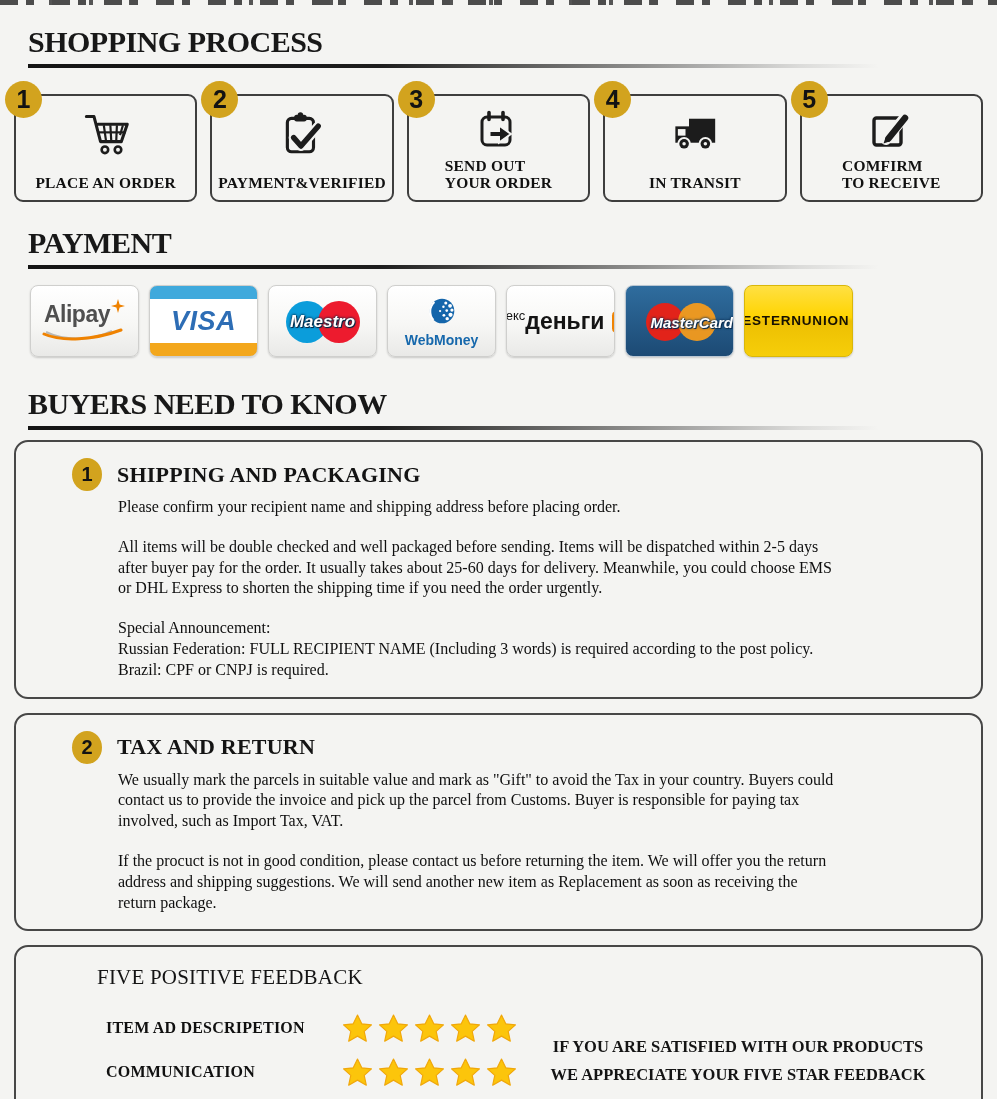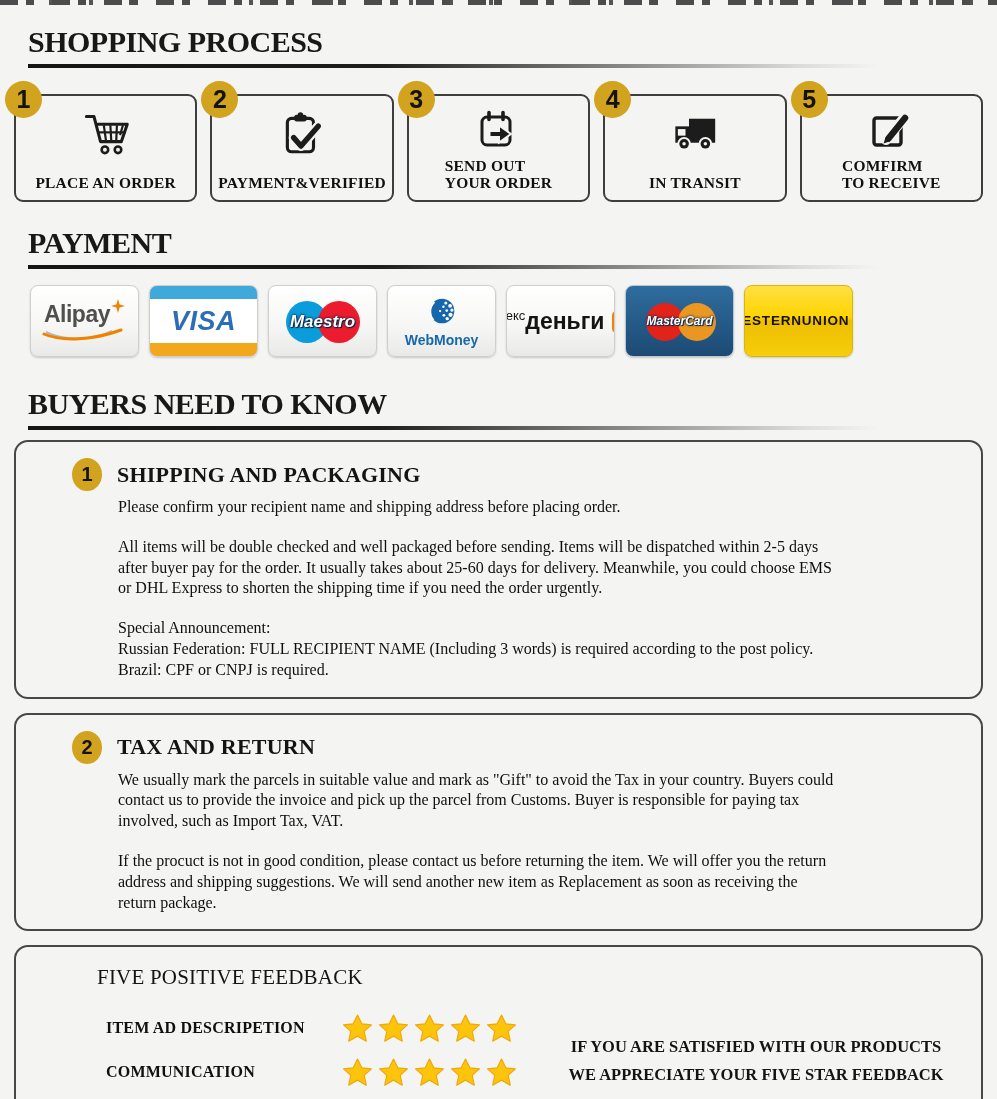--- a/index.html
+++ b/index.html
@@ -68,22 +68,22 @@
   .maestro-wrap,.mc-wrap{ position:relative; width:100%; height:100%; }
   .circ{ position:absolute; border-radius:50%; }
   .maestro-blue{ width:42px; height:42px; background:#0b9ddb; left:17px; top:15px; }
   .maestro-red{ width:42px; height:42px; background:#ed1b2e; left:49px; top:15px; }
   .maestro-label{ position:absolute; width:100%; text-align:center; top:26px;
     font-style:italic; font-weight:bold; font-size:17px; color:#fff;
     text-shadow:0 0 3px #0a2a47,0 0 2px #0a2a47,1px 1px 0 #0a2a47; }
   .mc-card{ background:linear-gradient(180deg,#2f6d9e,#1c4a74); border-color:#b9c6d2; }
   .mc-red{ width:38px; height:38px; background:#e2231a; left:20px; top:17px; }
   .mc-orange{ width:38px; height:38px; background:#f49b1c; left:52px; top:17px; opacity:.95; }
-  .mc-label{ position:absolute; width:100%; text-align:center; top:28px;
-    font-style:italic; font-weight:bold; font-size:12px; color:#fff;
+  .mc-label{ position:absolute; width:100%; text-align:right; top:28px;
+    font-style:italic; font-weight:bold; font-size:15px; color:#fff;
     text-shadow:0 0 3px #0c2f52,0 0 2px #0c2f52,1px 1px 0 #0c2f52; }
   .wm-label{ font-weight:bold; font-size:14px; color:#1668ac; margin-top:2px; }
   .yd-wrap{ display:flex; align-items:center; gap:7px; }
   .yd-col{ display:flex; flex-direction:row; line-height:1; }
   .yd-top{ font-size:13px; color:#141414; }
   .yd-top::first-letter{ color:#e02222; }
   .yd-bottom{ font-size:23px; font-weight:bold; color:#141414; margin-top:1px; }
   .wu-card{ background:linear-gradient(180deg,#ffe043 0%,#ffd400 45%,#edbf02 50%,#f6ce09 100%); border-color:#d9b70a; }
   .wu-wrap{ display:flex; align-items:center; gap:4px; }
   .wu-col{ display:flex; flex-direction:row; line-height:1.05; }
@@ -109,21 +109,21 @@
   
   .fb-panel{ margin:14px 14px 0 14px; border:2px solid #474747; border-radius:14px;
     padding:18px 26px 20px 26px; position:relative; }
   .fb-title{ font-size:21px; font-weight:normal; margin-left:55px; color:#141414; letter-spacing:.2px; }
   .fb-rows{ margin:16px 0 0 64px; }
   .fb-row{ display:flex; align-items:center; height:44px; }
   .fb-label{ width:236px; font-weight:bold; font-size:16px; letter-spacing:.2px; }
   .fb-stars{ display:flex; gap:5px; align-items:center; }
   .star{ width:31px; height:31px; display:block; }
   .fb-note{
-    position:absolute; right:10px; top:86px; width:430px; text-align:center;
+    position:absolute; right:28px; top:86px; width:430px; text-align:center;
     font-weight:bold; font-size:16.5px; line-height:1.65; white-space:pre-line; color:#141414;
   }
 </style>
 </head>
 <body>
 
 <div class="top-strip"></div>
 
 <div class="sec-head">
   <h1>SHOPPING PROCESS</h1>

